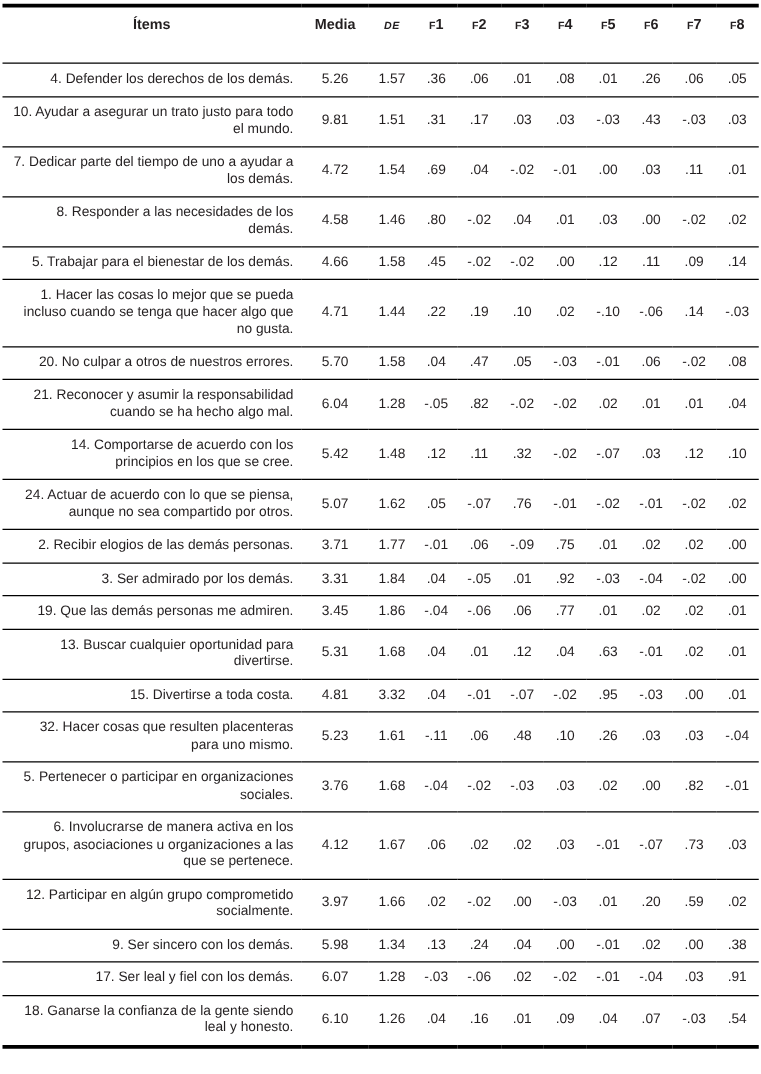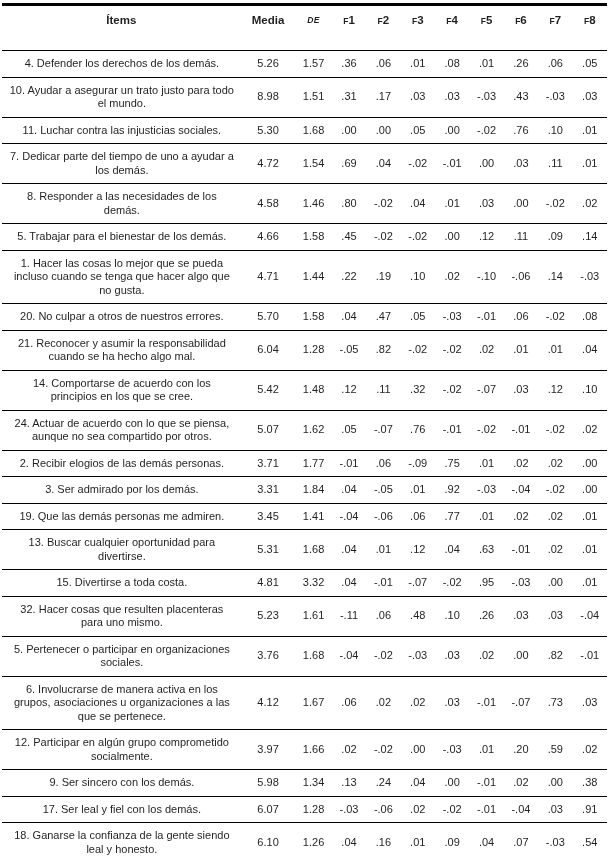--- a/index.html
+++ b/index.html
@@ -50,21 +50,21 @@
 
   tbody td {
     font-size: 11px;
     line-height: 13.5px;
     vertical-align: middle;
     padding: 6px 1px;
     border-bottom: 1px solid #000;
     color: #231f20;
   }
   tbody td.item {
-    text-align: center;
+    text-align: right;
     padding-left: 7px;
     padding-right: 6px;
     margin-top: 10px;
   }
   tbody td.num {
     text-align: center;
     white-space: nowrap;
   }
 </style>
 </head>
@@ -109,43 +109,30 @@
           <td class="num">.06</td>
           <td class="num">.01</td>
           <td class="num">.08</td>
           <td class="num">.01</td>
           <td class="num">.26</td>
           <td class="num">.06</td>
           <td class="num">.05</td>
         </tr>
         <tr>
           <td class="item">10. Ayudar a asegurar un trato justo para todo el mundo.</td>
-          <td class="num">8.98</td>
+          <td class="num">9.81</td>
           <td class="num">1.51</td>
           <td class="num">.31</td>
           <td class="num">.17</td>
           <td class="num">.03</td>
           <td class="num">.03</td>
           <td class="num">-.03</td>
           <td class="num">.43</td>
           <td class="num">-.03</td>
           <td class="num">.03</td>
-        </tr>
-        <tr>
-          <td class="item">11. Luchar contra las injusticias sociales.</td>
-          <td class="num">5.30</td>
-          <td class="num">1.68</td>
-          <td class="num">.00</td>
-          <td class="num">.00</td>
-          <td class="num">.05</td>
-          <td class="num">.00</td>
-          <td class="num">-.02</td>
-          <td class="num">.76</td>
-          <td class="num">.10</td>
-          <td class="num">.01</td>
         </tr>
         <tr>
           <td class="item">7. Dedicar parte del tiempo de uno a ayudar a los demás.</td>
           <td class="num">4.72</td>
           <td class="num">1.54</td>
           <td class="num">.69</td>
           <td class="num">.04</td>
           <td class="num">-.02</td>
           <td class="num">-.01</td>
           <td class="num">.00</td>
@@ -266,21 +253,21 @@
           <td class="num">.01</td>
           <td class="num">.92</td>
           <td class="num">-.03</td>
           <td class="num">-.04</td>
           <td class="num">-.02</td>
           <td class="num">.00</td>
         </tr>
         <tr>
           <td class="item">19. Que las demás personas me admiren.</td>
           <td class="num">3.45</td>
-          <td class="num">1.41</td>
+          <td class="num">1.86</td>
           <td class="num">-.04</td>
           <td class="num">-.06</td>
           <td class="num">.06</td>
           <td class="num">.77</td>
           <td class="num">.01</td>
           <td class="num">.02</td>
           <td class="num">.02</td>
           <td class="num">.01</td>
         </tr>
         <tr>

